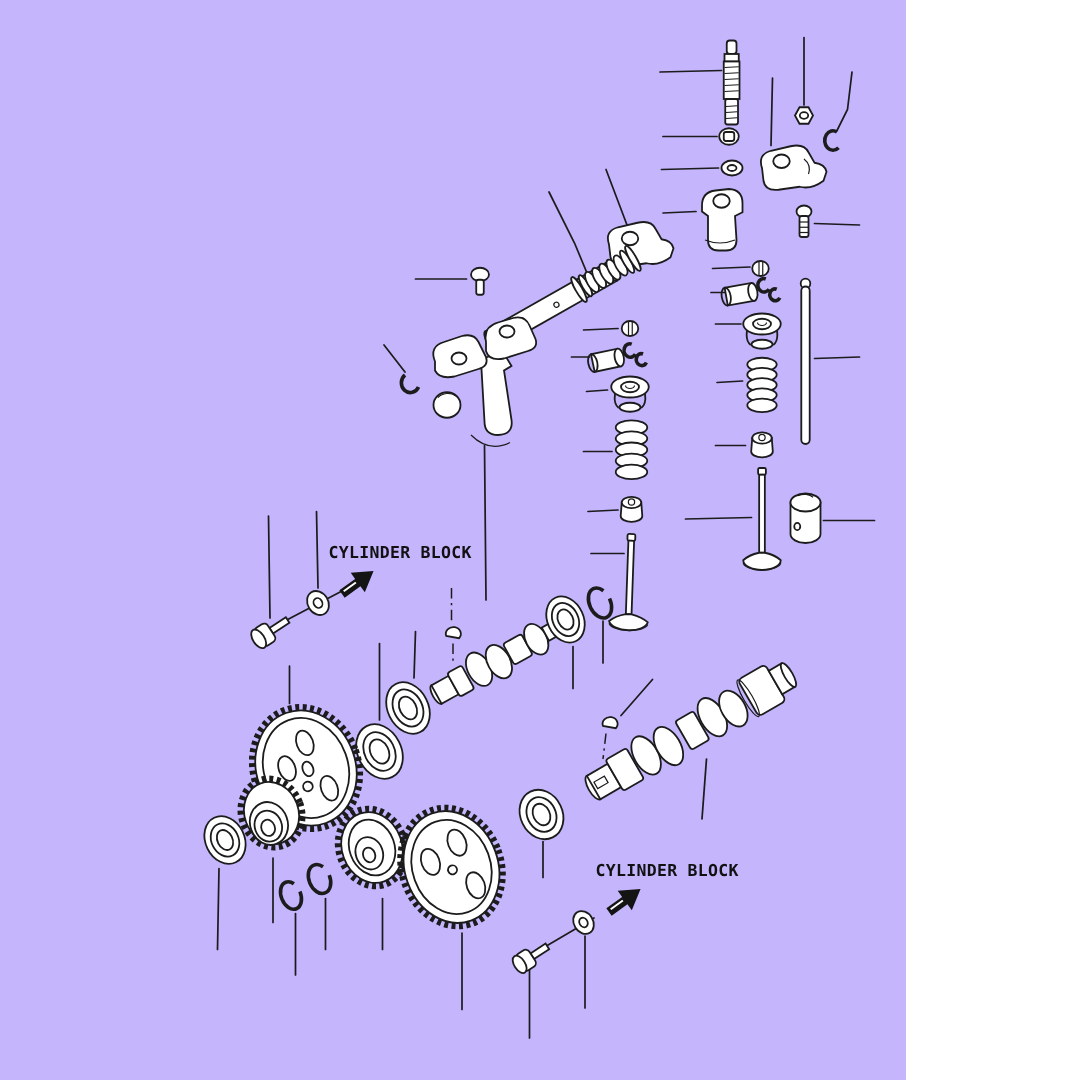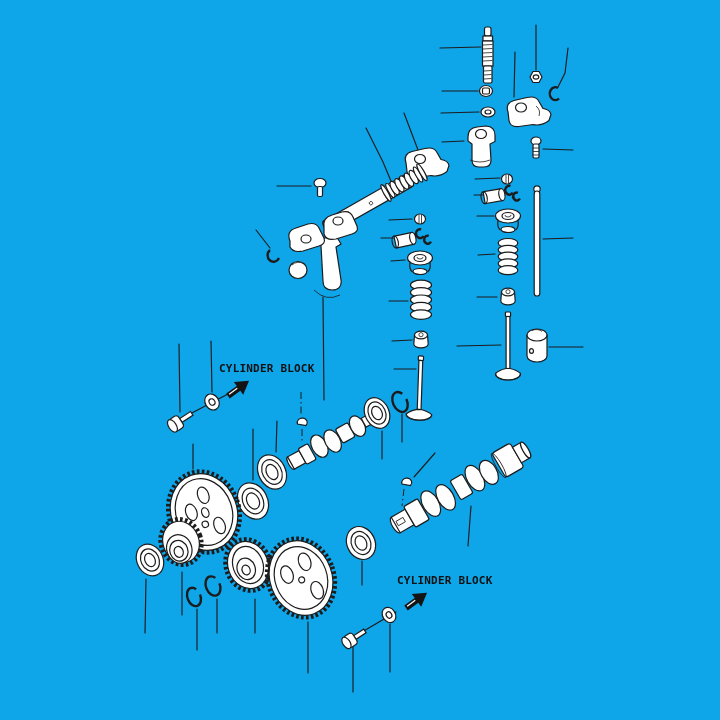--- a/index.html
+++ b/index.html
@@ -1,16 +1,16 @@
 <!DOCTYPE html>
 <html><head>
 <meta charset="utf-8">
 <style>
   html,body{margin:0;padding:0;background:#fff;}
-  #stage{position:relative;width:720px;height:720px;background:#0ea5e9;overflow:hidden;text-align:center;}
+  #stage{position:relative;width:604px;height:720px;background:#c4b5fd;overflow:hidden;text-align:center;}
   svg{display:block;}
   .ln{stroke:#1c1c1c;stroke-width:1.15;fill:none;stroke-linecap:round;}
   .dd{stroke:#1c1c1c;stroke-width:1;fill:none;stroke-dasharray:7 3 1.5 3;}
   .pt{stroke:#1c1c1c;stroke-width:1.2;fill:#ffffff;}
   .ptn{stroke:#1c1c1c;stroke-width:1.2;fill:none;}
   .thin{stroke:#1c1c1c;stroke-width:0.8;fill:none;}
   .dk{fill:#141414;stroke:none;}
   .teeth{stroke:#1c1c1c;fill:none;stroke-width:4.6;stroke-dasharray:2.6 2.3;}
   .ring-gap{stroke:#1c1c1c;fill:none;stroke-width:2.4;}
   .lbl{font-family:"DejaVu Sans Mono",monospace;font-weight:bold;font-size:11px;letter-spacing:0.2px;fill:#111111;}

